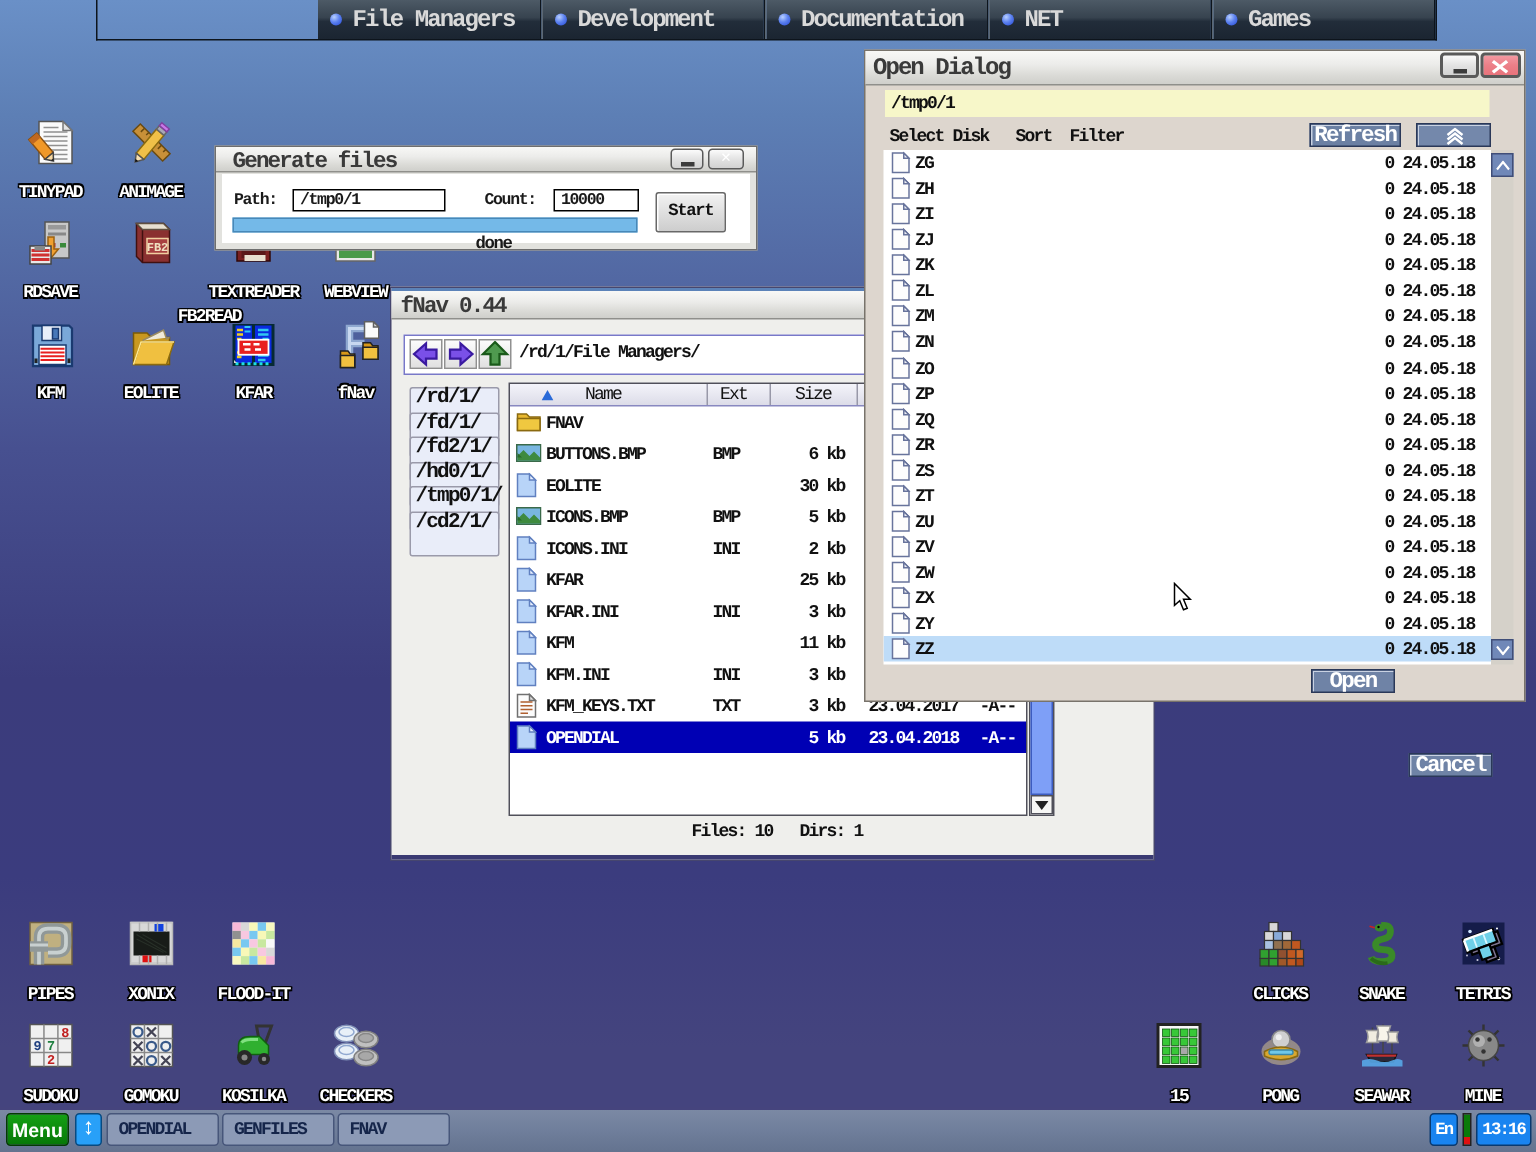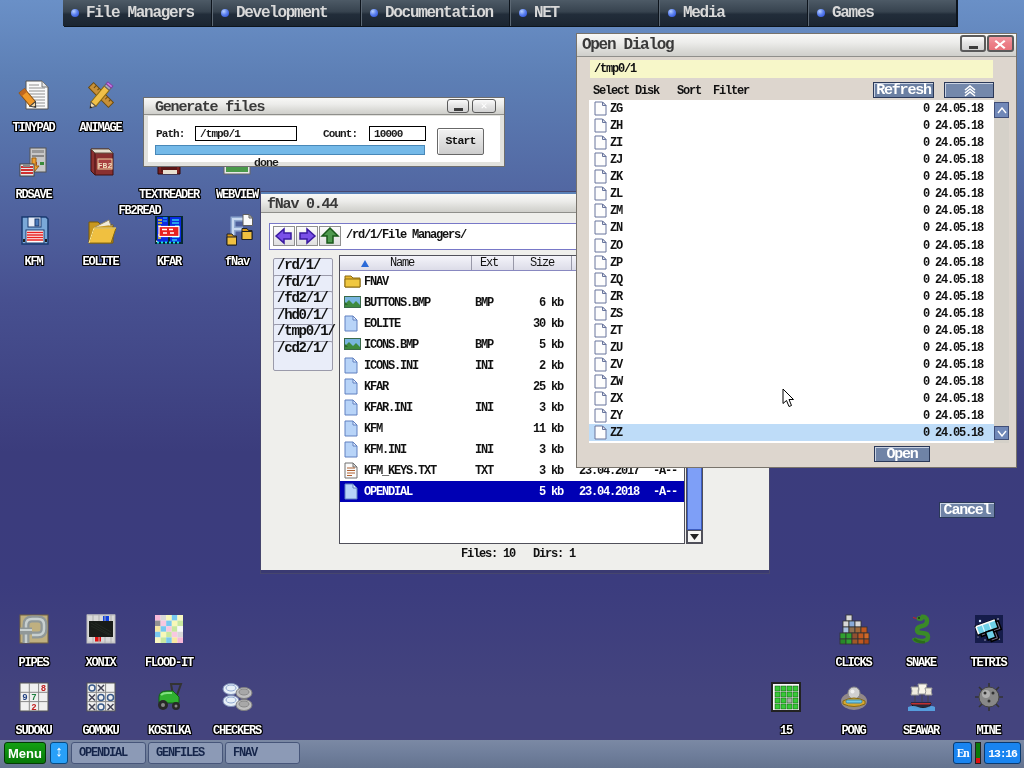--- a/index.html
+++ b/index.html
@@ -65,24 +65,20 @@
         <span class="bullet"></span>
         <span class="txt">Development</span>
       </div>
  <div class="mitem">
         <span class="bullet"></span>
         <span class="txt">Documentation</span>
       </div>
  <div class="mitem">
         <span class="bullet"></span>
         <span class="txt">NET</span>
-      </div>
- <div class="mitem">
-        <span class="bullet"></span>
-        <span class="txt">Media</span>
       </div>
  <div class="mitem">
         <span class="bullet"></span>
         <span class="txt">Games</span>
       </div>
 </div>
 <svg style="position:absolute;left:17.5px;top:79px;" width="32" height="32" viewBox="0 0 32 32">
       <path d="M8 2 L24 2 L30 8 L30 30 L8 30 Z" fill="#fafafa" stroke="#555"></path>
 <path d="M24 2 L24 8 L30 8 Z" fill="#e4e4e4" stroke="#777"></path>
 <path d="M11 6 H21 M11 9 H27 M11 12 H27 M11 15 H27 M11 18 H27 M11 21 H27 M11 24 H27 M11 27 H27" stroke="#909090" stroke-width="1"></path>
@@ -386,21 +382,21 @@
         </span>
   <span class="tbtn gray" style="left:328px;top:1px;width:24px;height:14px;border-width:1px;color:#fff;font-size:11px;font-weight:bold;text-align:center;line-height:12px;">✕</span>
  </div>
  <div style="position:absolute;left:4px;top:18px;right:4px;bottom:4px;background:#fff;"></div>
  <div style="position:absolute;left:12px;top:30px;font-size:11px;letter-spacing:-0.9px;font-weight:bold;color:#1a1a1a;">Path:</div>
  <div style="position:absolute;left:51px;top:28px;width:102px;height:15px;border:1px solid #000;background:#fff;font-size:11px;letter-spacing:-0.9px;font-weight:bold;color:#1a1a1a;line-height:15px;padding-left:4px;box-sizing:border-box;">/tmp0/1</div>
  <div style="position:absolute;left:179px;top:30px;font-size:11px;letter-spacing:-0.9px;font-weight:bold;color:#1a1a1a;">Count:</div>
  <div style="position:absolute;left:225px;top:28px;width:57px;height:15px;border:1px solid #000;background:#fff;font-size:11px;letter-spacing:-0.9px;font-weight:bold;color:#1a1a1a;line-height:15px;padding-left:4px;box-sizing:border-box;">10000</div>
  <div style="position:absolute;left:293px;top:30px;width:45px;height:25px;background:linear-gradient(180deg,#f2f2f2,#cdcdcd);border:1px solid #686868;border-radius:2px;box-shadow:inset 1px 1px 0 #fff;font-size:11.5px;letter-spacing:-0.9px;font-weight:bold;color:#111;text-align:center;line-height:24px;">Start</div>
  <div style="position:absolute;left:11px;top:47px;width:270px;height:10px;background:#74b9e8;border:1px solid #4888b8;box-sizing:border-box;"></div>
- <div style="position:absolute;left:110px;top:58px;width:150px;font-size:11.5px;letter-spacing:-0.9px;font-weight:bold;color:#1a1a1a;">done</div>
+ <div style="position:absolute;left:110px;top:58px;width:150px;text-align:center;font-size:11.5px;letter-spacing:-0.9px;font-weight:bold;color:#1a1a1a;">done</div>
 </div>
 <div class="win" id="fnavwin" style="left:260px;top:191px;width:510px;height:383px;border-color:#46466e;background:#efefec;">
  <div style="position:absolute;left:0;top:0;width:100%;height:2px;background:#5b82b8;"></div>
  <div class="titlebar" style="position:absolute;left:0;top:2px;height:19px;">
   <span class="titletxt" style="left:6px;top:2px;">fNav 0.44</span>
  </div>
 
  <div style="position:absolute;left:8px;top:31px;width:496px;height:27px;border:1px solid #7878c8;background:#fff;box-sizing:border-box;">
   <div class="navbtn" style="left:3px;top:2px;">
           <svg width="20" height="18" viewBox="0 0 20 18">
@@ -747,20 +743,20 @@
  </div>
  <div class="odbtn" style="left:297px;top:412px;width:56px;height:16px;line-height:15px;">Open</div>
  <div class="odbtn" style="left:362px;top:428px;width:56px;height:16px;line-height:15px;margin-top:40px;">Cancel</div>
 </div>
 <div id="taskbar">
  <div class="tkbtn" style="left:4px;top:2px;width:42px;height:22px;background:linear-gradient(180deg,#14a014,#077807);border:1px solid #033a03;color:#fff;font-size:13px;line-height:21px;text-align:center;font-family:'Liberation Sans',sans-serif;">Menu</div>
  <div class="tkbtn" style="left:50px;top:2px;width:18px;height:22px;background:#28a0f8;border:1px solid #084a80;color:#fff;font-size:15px;line-height:20px;text-align:center;">↕</div>
  <div class="tkbtn" style="left:71px;top:2px;width:75px;height:22px;background:#8c9ab6;border:1px solid #47567a;color:#15254a;font-size:12px;letter-spacing:-1.2px;line-height:21px;padding-left:7px;">OPENDIAL</div>
  <div class="tkbtn" style="left:148px;top:2px;width:75px;height:22px;background:#8c9ab6;border:1px solid #47567a;color:#15254a;font-size:12px;letter-spacing:-1.2px;line-height:21px;padding-left:7px;">GENFILES</div>
  <div class="tkbtn" style="left:225px;top:2px;width:75px;height:22px;background:#8c9ab6;border:1px solid #47567a;color:#15254a;font-size:12px;letter-spacing:-1.2px;line-height:21px;padding-left:7px;">FNAV</div>
- <div class="tkbtn" style="left:953px;top:2px;width:19px;height:22px;background:#1984f0;border:1px solid #0a3a70;color:#fff;font-size:11.5px;letter-spacing:-1.2px;line-height:21px;text-align:center;font-family:Liberation Serif, serif;">En</div>
+ <div class="tkbtn" style="left:953px;top:2px;width:19px;height:22px;background:#1984f0;border:1px solid #0a3a70;color:#fff;font-size:11.5px;letter-spacing:-1.2px;line-height:21px;text-align:center;">En</div>
  <div class="tkbtn" style="left:975px;top:2px;width:6px;height:22px;background:linear-gradient(180deg,#0a7a0a 0%,#0a7a0a 75%,#e01010 75%,#e01010 100%);border:1px solid #222;border-radius:0;"></div>
  <div class="tkbtn" style="left:984px;top:2px;width:37px;height:22px;background:#1984f0;border:1px solid #0a3a70;color:#fff;font-size:11.5px;letter-spacing:-1.2px;line-height:21px;text-align:center;">13:16</div>
 </div>
 <svg style="position:absolute;left:782px;top:388px;z-index:99;" width="13" height="20" viewBox="0 0 13 20">
       <path d="M1 1 L1 15.5 L4.5 12.5 L7 18.5 L9.5 17.5 L7 11.5 L11.5 11.5 Z" fill="#fff" stroke="#000" stroke-width="1"></path>
     </svg>
 </div>
 
 </body></html>

